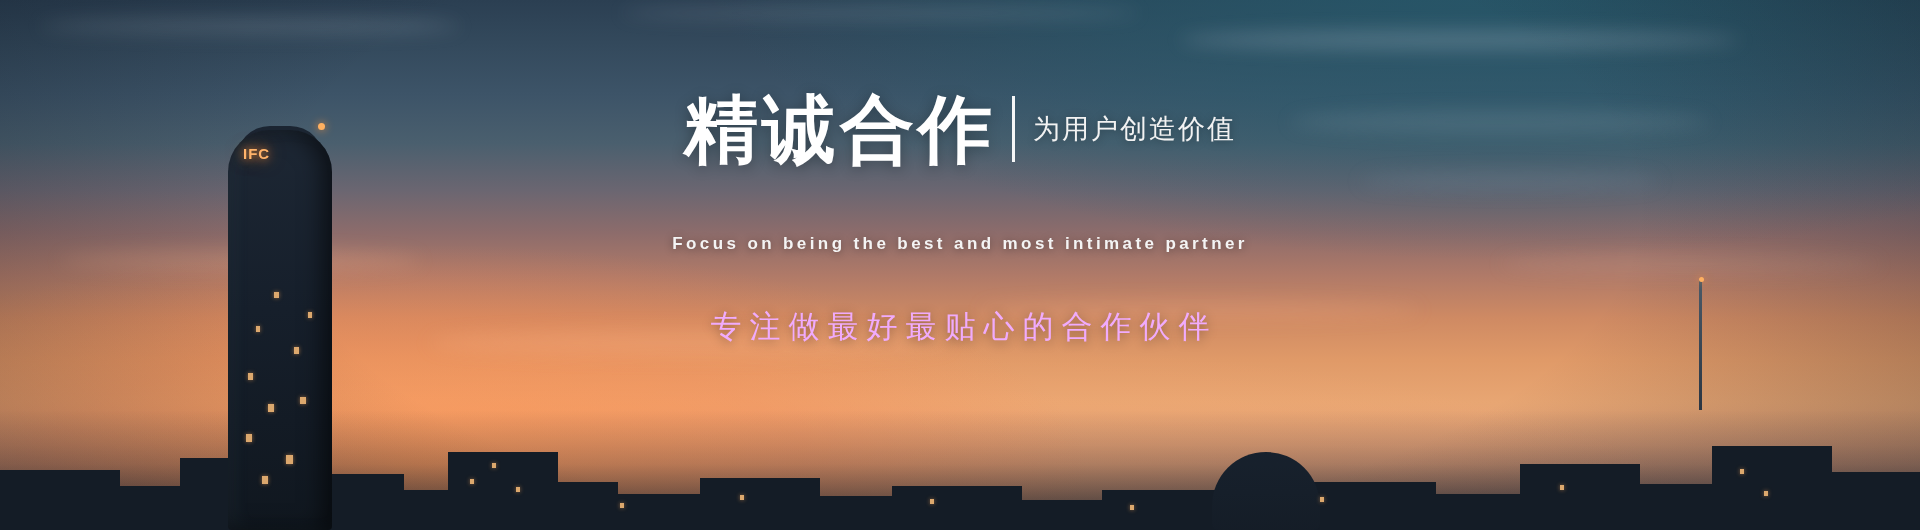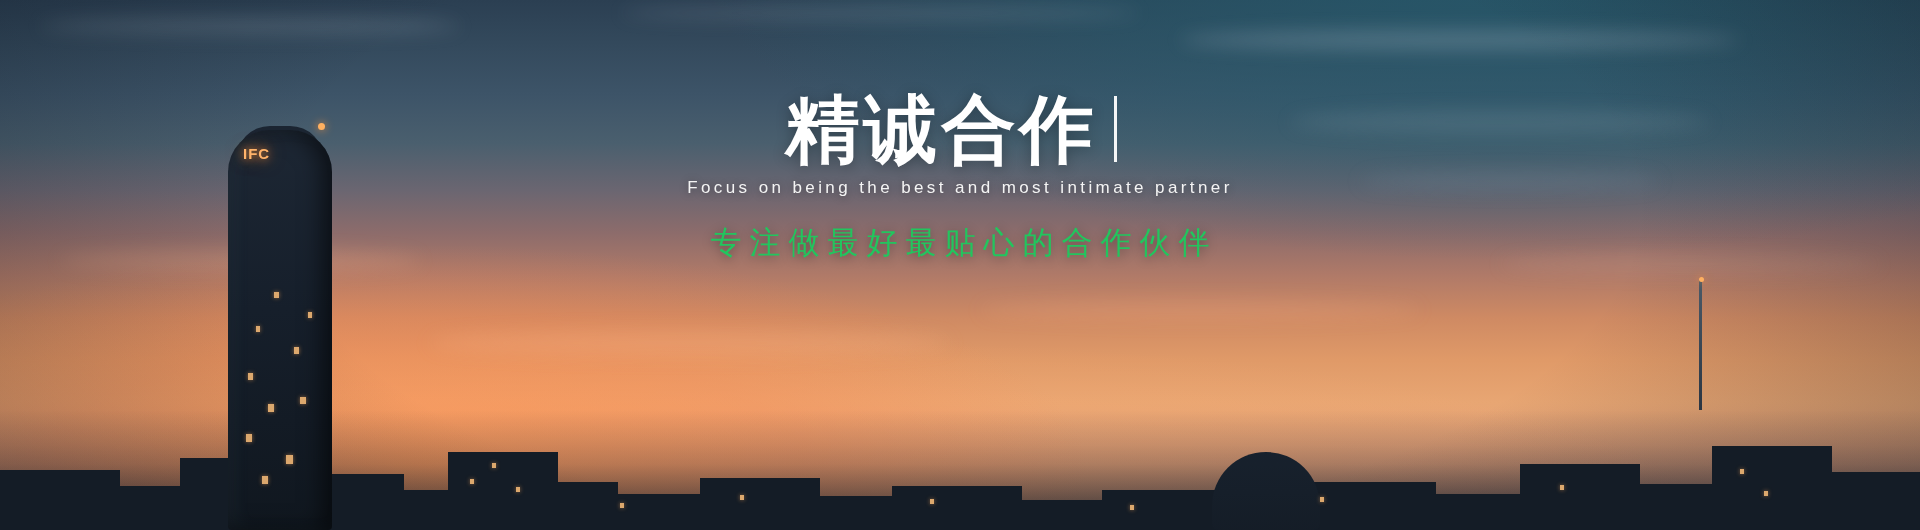--- a/index.html
+++ b/index.html
@@ -160,20 +160,21 @@
   }
 
   
   .content {
     position: absolute;
     left: 0; right: 0;
     top: 92px;
     display: flex;
     flex-direction: column;
     align-items: center;
+    gap: 40px;
   }
   .headline-row {
     display: flex;
     align-items: stretch;
   }
   .headline {
     font-size: 74px;
     font-weight: 700;
     color: #ffffff;
     letter-spacing: 4px;
@@ -198,34 +199,34 @@
     font-size: 27px;
     font-weight: 400;
     color: #f2f2f2;
     letter-spacing: 2px;
     line-height: 1.12;
     text-shadow: 0 1px 9px rgba(0,0,0,0.35);
     font-family: "DejaVu Sans", "Liberation Sans", sans-serif;
     white-space: nowrap;
   }
   .tagline {
-    margin-top: 12px;
+    margin-top: 28px;
     font-size: 17px;
-    font-weight: 400;
+    font-weight: 700;
     color: #f4f4f4;
     letter-spacing: 3.4px;
     text-shadow: 0 1px 8px rgba(0,0,0,0.40);
     font-family: "Liberation Sans", sans-serif;
     white-space: nowrap;
   }
   .bottomline {
-    margin-top: 24px;
+    margin-top: 12px;
     font-size: 31px;
     font-weight: 500;
-    color: #22c55e;
+    color: #f0abfc;
     letter-spacing: 8px;
     text-indent: 8px;
     text-shadow: 0 2px 11px rgba(0,0,0,0.38);
     font-family: "DejaVu Sans", "Liberation Sans", sans-serif;
     white-space: nowrap;
   }
 </style>
 </head>
 <body>
 
@@ -305,20 +306,21 @@
 
   <div class="spire"></div>
   <div class="tower-dot" style="right:216px; bottom:248px; width:5px; height:5px;"></div>
 
   <div class="content">
 
     <div class="headline-row">
       <div class="headline">精诚合作</div>
       <div class="divider"></div>
       <div class="sub-col">
+        <div class="sub-line">为用户创造价值</div>
       </div>
     </div>
 
     <div class="tagline">Focus on being the best and most intimate partner</div>
     <div class="bottomline">专注做最好最贴心的合作伙伴</div>
 
   </div>
 
 </div>
 

